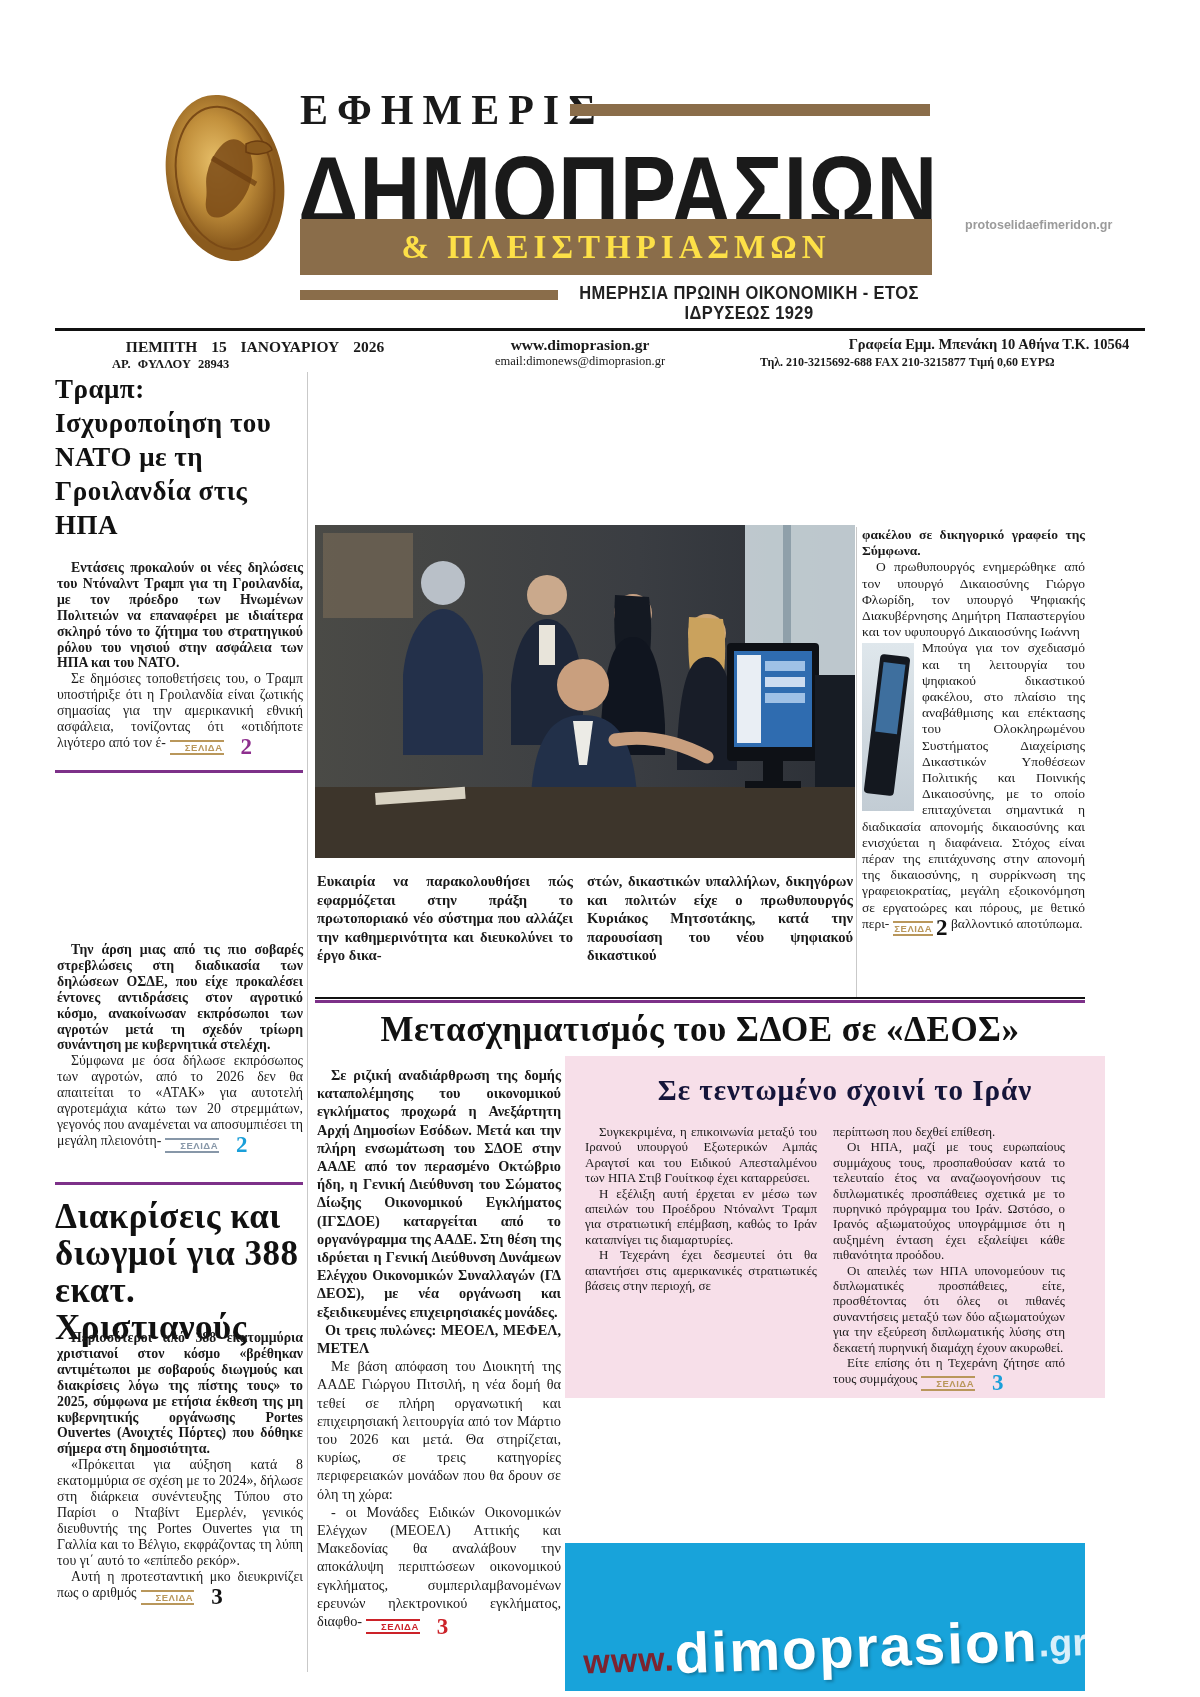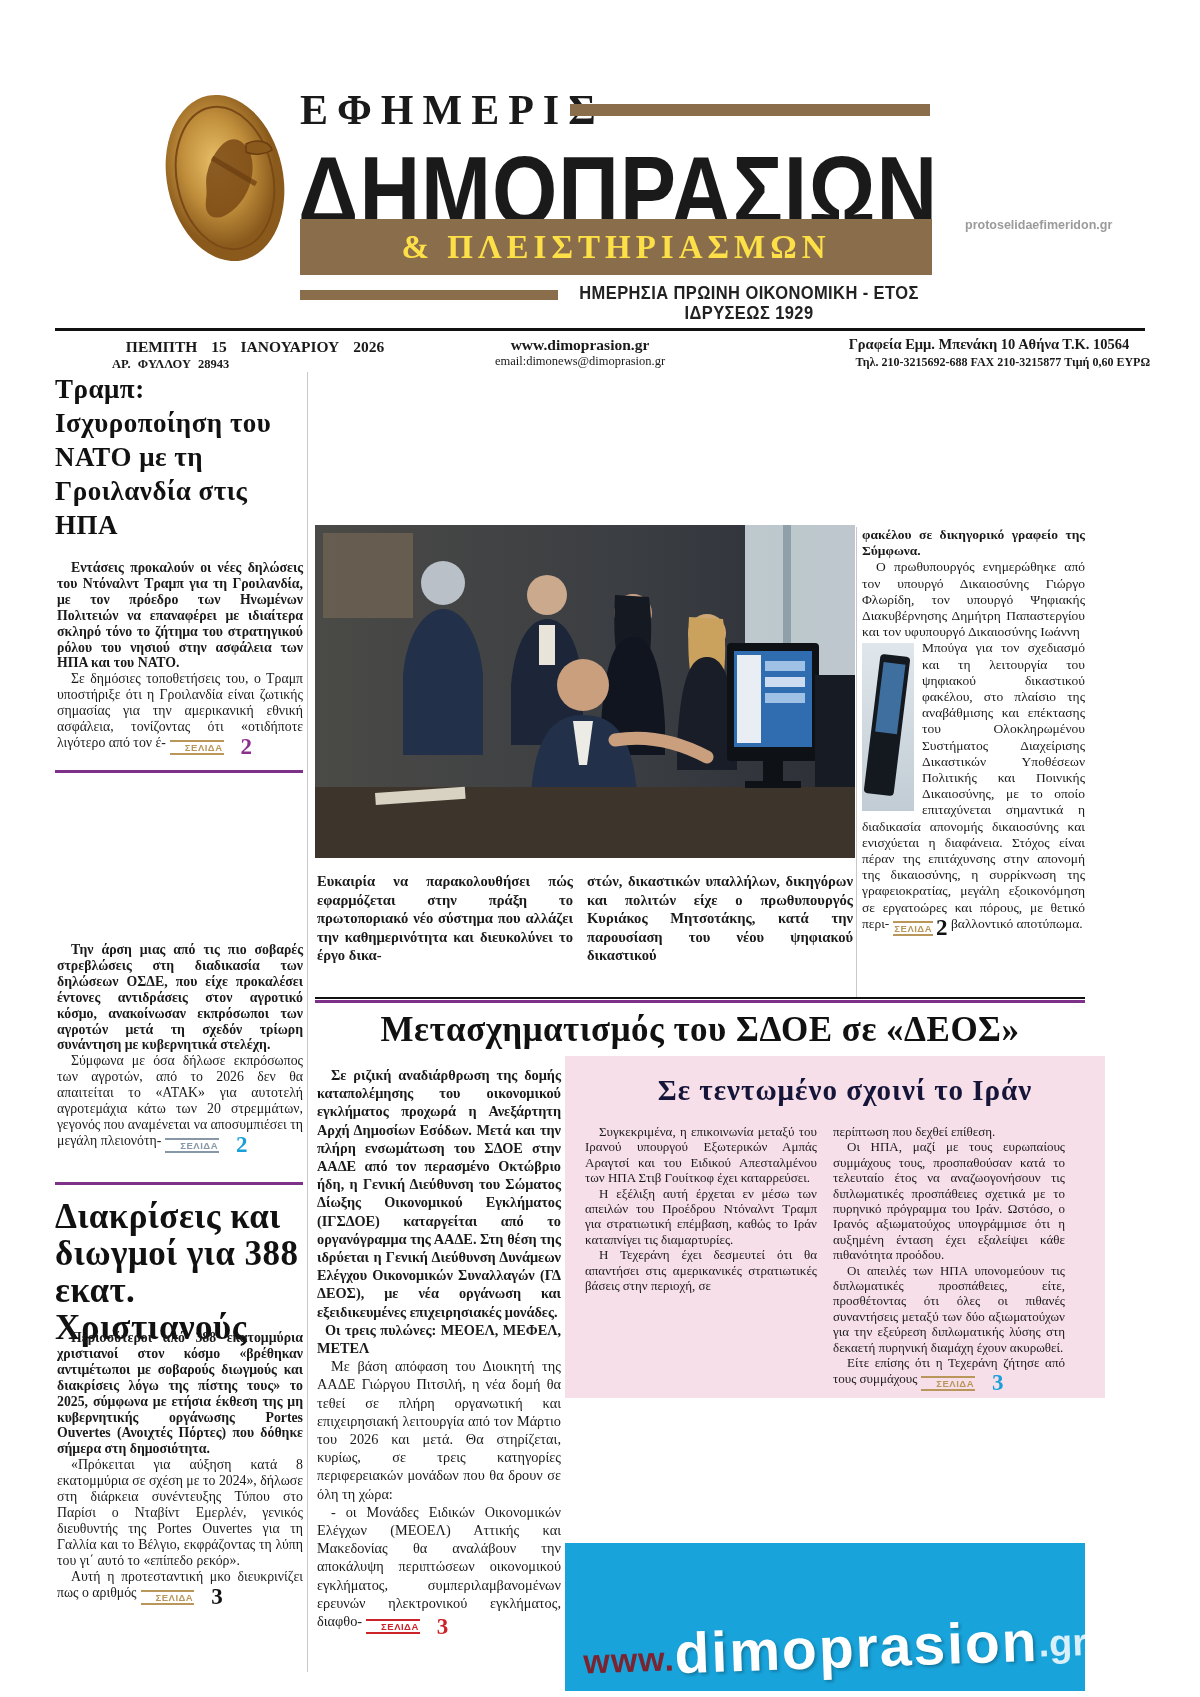--- a/index.html
+++ b/index.html
@@ -89,21 +89,21 @@
 
   <div class="rule" style="left:55px;top:328px;width:1090px;height:3px;"></div>
 
   <div class="abs dl1" style="left:90px;top:338px;width:330px;text-align:center;word-spacing:10px;">ΠΕΜΠΤΗ 15 ΙΑΝΟΥΑΡΙΟΥ 2026</div>
   <div class="abs dl2" style="left:90px;top:357px;width:330px;text-align:left;padding-left:22px;word-spacing:4px;">ΑΡ. ΦΥΛΛΟΥ 28943</div>
 
   <div class="abs dl1" style="left:430px;top:336px;width:300px;text-align:center;">www.dimoprasion.gr</div>
   <div class="abs dl2" style="left:430px;top:354px;width:300px;text-align:center;font-weight:normal;">email:dimonews@dimoprasion.gr</div>
 
   <div class="abs dl1" style="left:794px;top:336px;width:390px;text-align:center;font-size:14.5px;">Γραφεία Εμμ. Μπενάκη 10 Αθήνα Τ.Κ. 10564</div>
-  <div class="abs dl2" style="left:760px;top:355px;width:390px;text-align:right;font-weight:bold;font-size:12px;">Τηλ. 210-3215692-688 FAX 210-3215877 Τιμή 0,60 ΕΥΡΩ</div>
+  <div class="abs dl2" style="left:760px;top:355px;width:390px;text-align:left;font-weight:bold;font-size:12px;">Τηλ. 210-3215692-688 FAX 210-3215877 Τιμή 0,60 ΕΥΡΩ</div>
 
   <div class="vrule" style="left:307px;top:372px;height:1300px;"></div>
   <div class="vrule" style="left:856px;top:527px;height:470px;"></div>
 
   <h2 class="abs h-left" style="left:55px;top:372px;width:248px;">Τραμπ: Ισχυροποίηση του ΝΑΤΟ με τη Γροιλανδία στις ΗΠΑ</h2>
 
   <div class="abs col just body-l" style="left:57px;top:560px;width:246px;">
     <p class="lead">Εντάσεις προκαλούν οι νέες δηλώσεις του Ντόναλντ Τραμπ για τη Γροιλανδία, με τον πρόεδρο των Ηνωμένων Πολιτειών να επαναφέρει με ιδιαίτερα σκληρό τόνο το ζήτημα του στρατηγικού ρόλου του νησιού στην ασφάλεια των ΗΠΑ και του ΝΑΤΟ.</p>
     <p><span>Σε δημόσιες τοποθετήσεις του, ο Τραμπ υποστήριξε ότι η Γροιλανδία είναι ζωτικής σημασίας για την αμερικανική εθνική ασφάλεια, τονίζοντας ότι «οτιδήποτε λιγότερο από τον έ-</span><span class="jump">
           <span class="lbl">ΣΕΛΙΔΑ</span>

